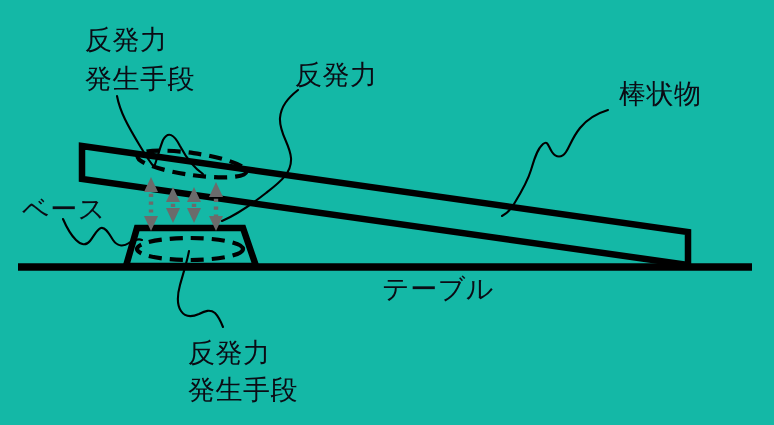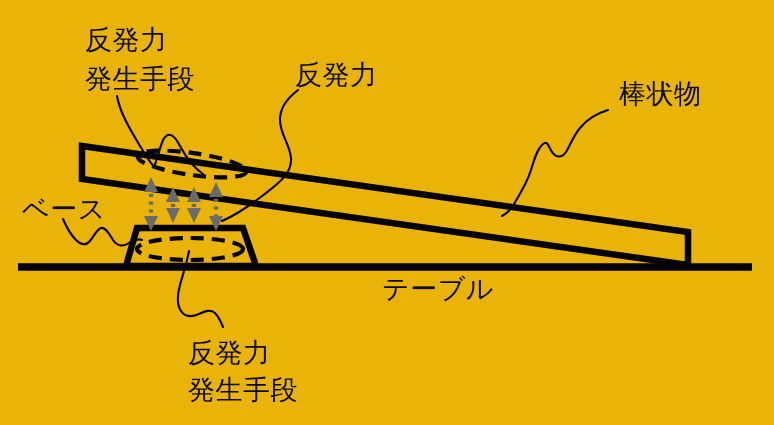--- a/index.html
+++ b/index.html
@@ -7,21 +7,21 @@
     padding: 0;
     background: #ffffff;
   }
   body {
     font-family: "Liberation Serif", "DejaVu Serif", serif;
   }
   #diagram-root {
     position: relative;
     width: 774px;
     height: 425px;
-    background: #eab308;
+    background: #14b8a6;
     overflow: hidden;
   }
   #diagram-svg {
     position: absolute;
     left: 0;
     top: 0;
     width: 774px;
     height: 425px;
   }
   .jp-label {

